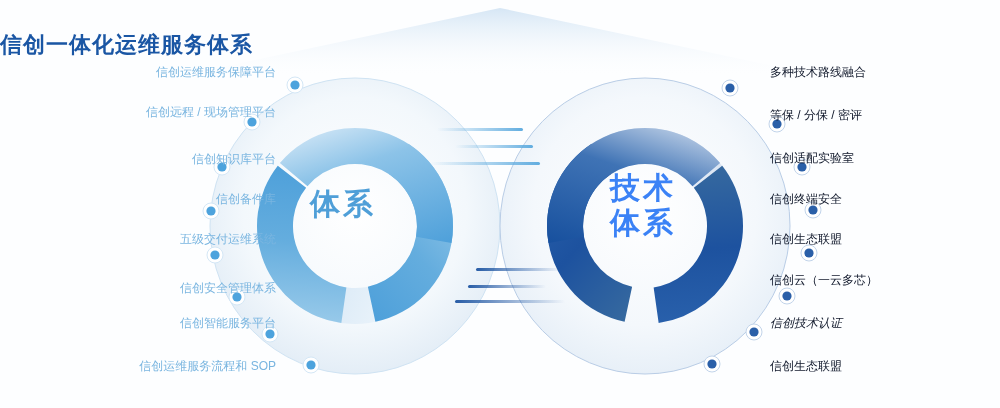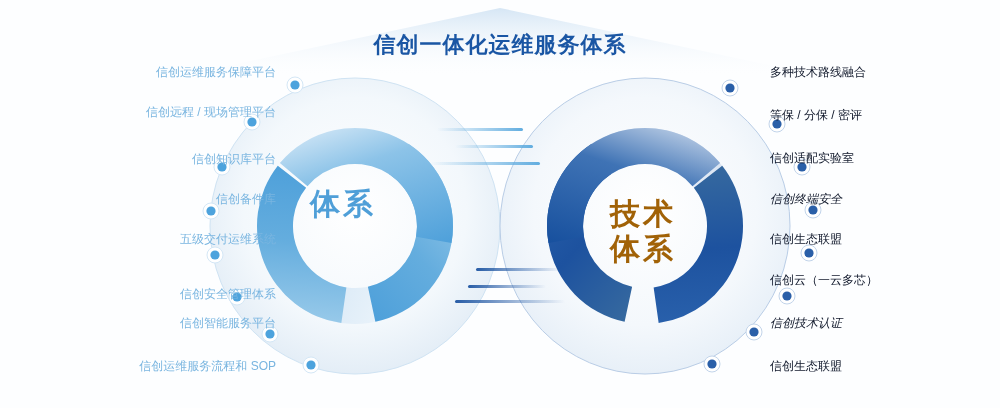--- a/index.html
+++ b/index.html
@@ -9,37 +9,36 @@
     background:#ffffff;
     font-family:"Liberation Sans","DejaVu Sans",sans-serif;
     overflow:hidden;
   }
   #stage{position:relative;width:1000px;height:408px;overflow:hidden;background:#fdfeff;}
   #art{position:absolute;left:0;top:0;width:1000px;height:408px;}
 
   
   .title{
     position:absolute;left:0;top:30px;width:1000px;
-    text-align:center;
     font-size:22px;font-weight:bold;letter-spacing:1px;
     color:#1a56a4;
     white-space:nowrap;
     z-index:6;
   }
 
   
   .core{
     position:absolute;z-index:6;
     text-align:center;line-height:1.18;
     font-size:30px;font-weight:bold;letter-spacing:3px;
     white-space:nowrap;
   }
   .core span{display:block;}
   .core-left {left:283px;top:186px;width:120px;color:#4f9fd8;}
-  .core-right{left:583px;top:196px;width:120px;color:#a16207;}
+  .core-right{left:583px;top:170px;width:120px;color:#3b82f6;}
 
   
   .labels{position:absolute;top:0;z-index:6;}
   .labels .lbl{
     position:absolute;
     font-size:12px;
     white-space:nowrap;
     line-height:1;
   }
   .labels-left  .lbl{right:0;text-align:right;color:#79b5e0;}
@@ -230,27 +229,27 @@
     <span>技术</span>
     <span>体系</span>
   </div>
 
   <div class="labels labels-left" id="labels-left">
       <div class="lbl" style="top: 66px;">信创运维服务保障平台</div>
       <div class="lbl" style="top: 106px;">信创远程 / 现场管理平台</div>
       <div class="lbl" style="top: 153px;">信创知识库平台</div>
       <div class="lbl" style="top: 193px;">信创备件库</div>
       <div class="lbl" style="top: 233px;">五级交付运维系统</div>
-      <div class="lbl" style="top: 288px;">信创安全管理体系</div>
+      <div class="lbl" style="top: 282px;">信创安全管理体系</div>
       <div class="lbl" style="top: 317px;">信创智能服务平台</div>
       <div class="lbl" style="top: 360px;">信创运维服务流程和 SOP</div>
     </div>
   <div class="labels labels-right" id="labels-right">
       <div class="lbl" style="top: 66px;">多种技术路线融合</div>
       <div class="lbl" style="top: 109px;">等保 / 分保 / 密评</div>
       <div class="lbl" style="top: 152px;">信创适配实验室</div>
-      <div class="lbl" style="top: 193px; font-style: italic;">信创终端安全</div>
+      <div class="lbl" style="top: 193px;">信创终端安全</div>
       <div class="lbl" style="top: 233px;">信创生态联盟</div>
       <div class="lbl" style="top: 274px;">信创云（一云多芯）</div>
       <div class="lbl" style="top: 317px; font-style: italic;">信创技术认证</div>
       <div class="lbl" style="top: 360px;">信创生态联盟</div>
     </div>
 </div>
 
 </body></html>

